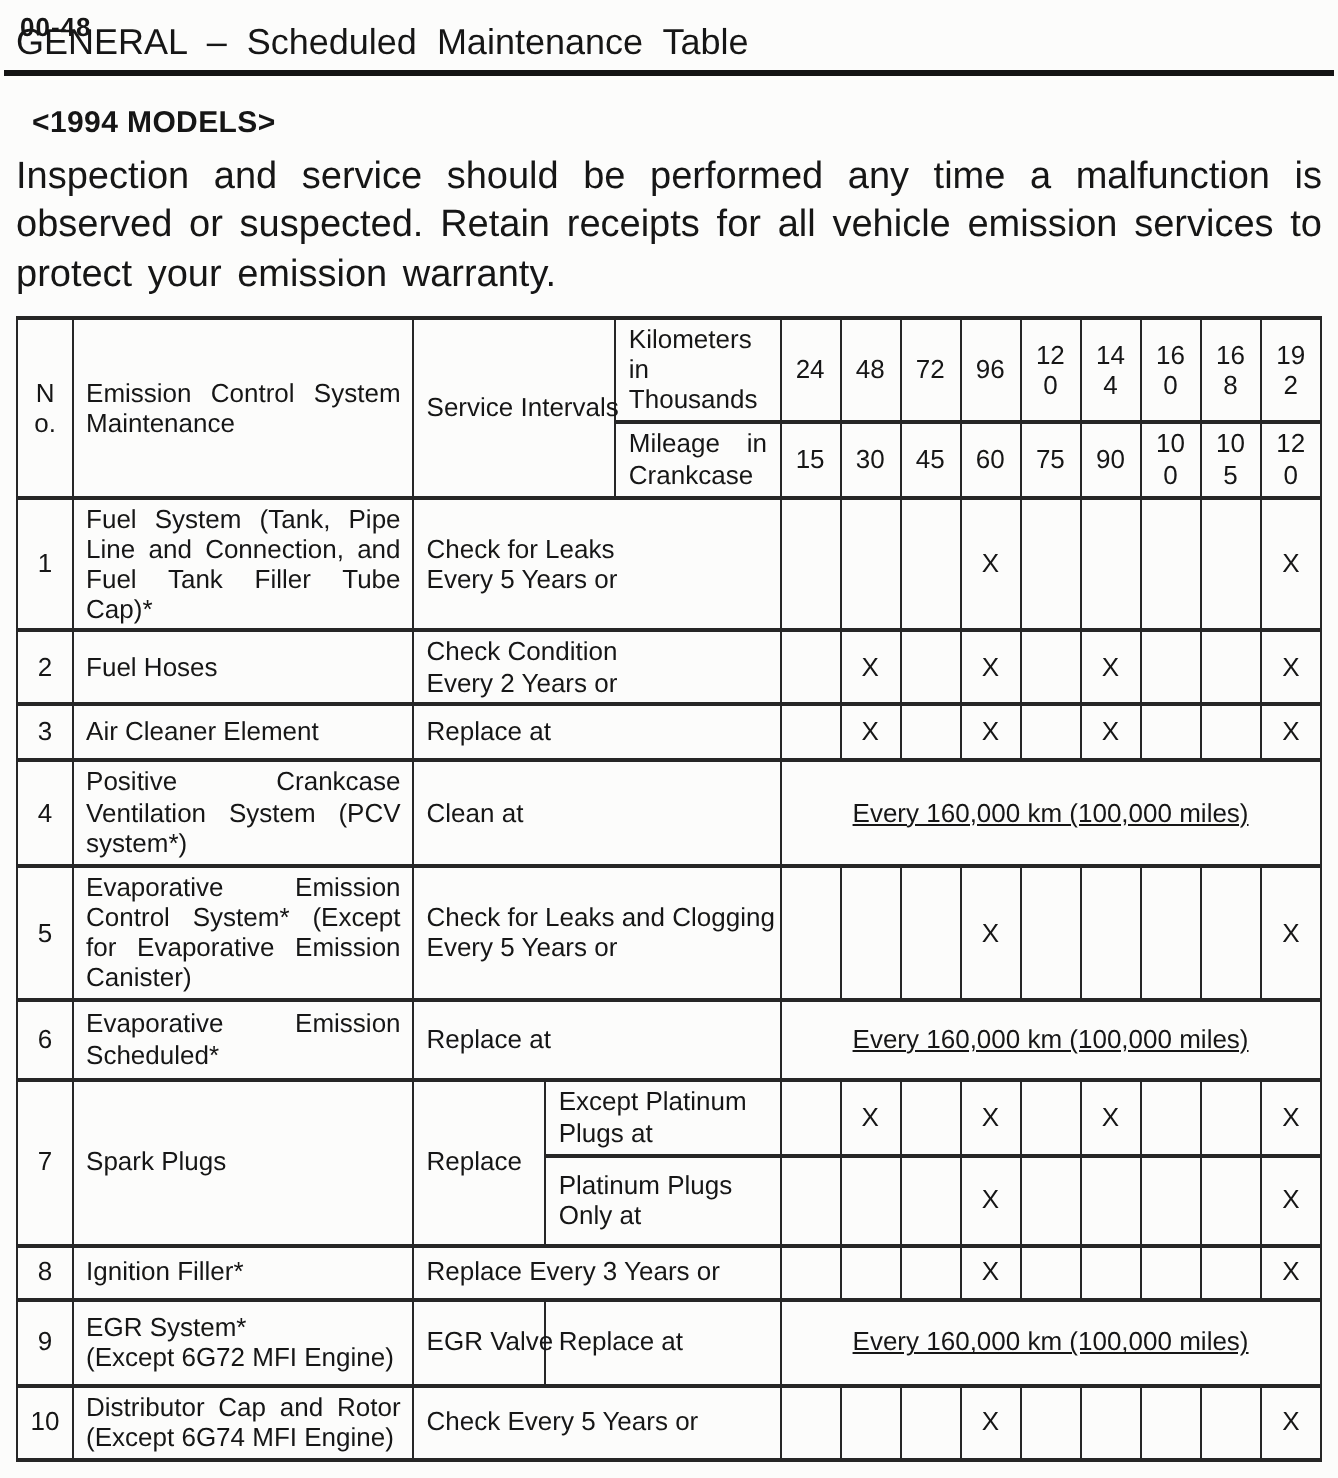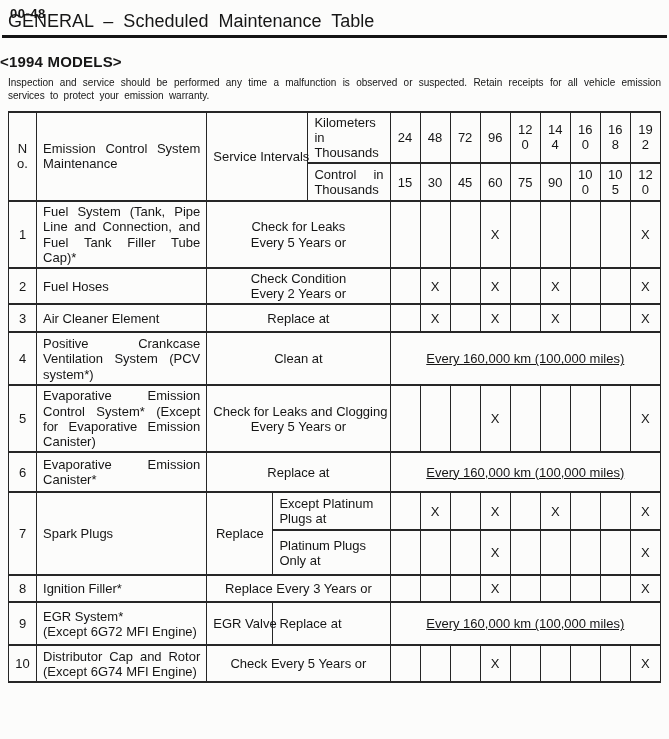--- a/index.html
+++ b/index.html
@@ -6,38 +6,38 @@
   body {
     width:669px; height:739px; overflow:hidden;
     background:#fcfcfb; color:#161616;
     font-family:"Liberation Sans", sans-serif;
     -webkit-font-smoothing:antialiased;
   }
   .topbar { position:relative; height:26px; margin:6px 8px 0 8px; }
   .pagenum { position:absolute; left:2px; top:0; font-size:13px; font-weight:bold; letter-spacing:.5px; }
   .htitle { text-align:left; font-size:18px; font-weight:normal; padding-top:5px; word-spacing:5px; }
   .rule { height:3px; background:#141414; margin:3px 2px 0 2px; }
-  .models { margin:15px 8px 0 0; font-size:15px; font-weight:bold; letter-spacing:.2px; }
+  .models { margin:15px 8px 0 16px; font-size:15px; font-weight:bold; letter-spacing:.2px; }
   .sect { margin:7px 8px 0 8px; font-size:15.5px; font-weight:bold; line-height:1.18; word-spacing:2px; }
   .sect .line { display:block; }
-  .intro { margin:7px 8px 0 8px; font-size:10px; line-height:1.28; text-align:justify; word-spacing:2.5px; }
+  .intro { margin:7px 8px 0 8px; font-size:19px; line-height:1.28; text-align:justify; word-spacing:2.5px; }
 
   table.maint {
     margin:8px 0 0 8px; width:653px;
     border-collapse:collapse; table-layout:fixed;
     font-size:13px; line-height:1.17; color:#161616;
   }
   table.maint td {
     border:1px solid #262626;
     border-top-width:2px; border-bottom-width:2px;
     padding:2px 6px; vertical-align:middle; word-wrap:break-word;
   }
   td.num, td.mark { text-align:center; padding:2px 1px; }
   td.item { text-align:justify; white-space:pre-line;margin-top:21px; }
-  td.svc .ln, td.sub .ln { display:block; white-space:nowrap;text-align:center; }
+  td.svc .ln, td.sub .ln { display:block; white-space:nowrap; }
   td.svcint { white-space:nowrap; padding:2px 4px; }
   td.units { padding:2px 4px;margin-top:40px; }
   td.units.just { text-align:justify; }
   td.spannote { text-align:center;text-decoration:underline; }
 </style>
 </head>
 <body>
 
 <div class="page">
 
@@ -81,21 +81,21 @@
         <td class="num">48</td>
         <td class="num">72</td>
         <td class="num">96</td>
         <td class="num">120</td>
         <td class="num">144</td>
         <td class="num">160</td>
         <td class="num">168</td>
         <td class="num">192</td>
       </tr>
       <tr style="height:38px">
-        <td class="units just">Control in Thousands</td>
+        <td class="units just">Mileage in Crankcase</td>
         <td class="num">15</td>
         <td class="num">30</td>
         <td class="num">45</td>
         <td class="num">60</td>
         <td class="num">75</td>
         <td class="num">90</td>
         <td class="num">100</td>
         <td class="num">105</td>
         <td class="num">120</td>
       </tr>
@@ -175,21 +175,21 @@
         <td class="mark">X</td>
         <td class="mark"></td>
         <td class="mark"></td>
         <td class="mark"></td>
         <td class="mark"></td>
         <td class="mark">X</td>
       </tr>
 
       <tr style="height:40px">
         <td class="num">6</td>
-        <td class="item">Evaporative Emission Canister*</td>
+        <td class="item">Evaporative Emission Scheduled*</td>
         <td class="svc" colspan="3">
           <span class="ln">Replace at</span>
         </td>
         <td class="spannote" colspan="9">Every 160,000 km (100,000 miles)</td>
       </tr>
 
       <tr style="height:38px">
         <td class="num" rowspan="2">7</td>
         <td class="item" rowspan="2">Spark Plugs</td>
         <td class="svc" rowspan="2">

